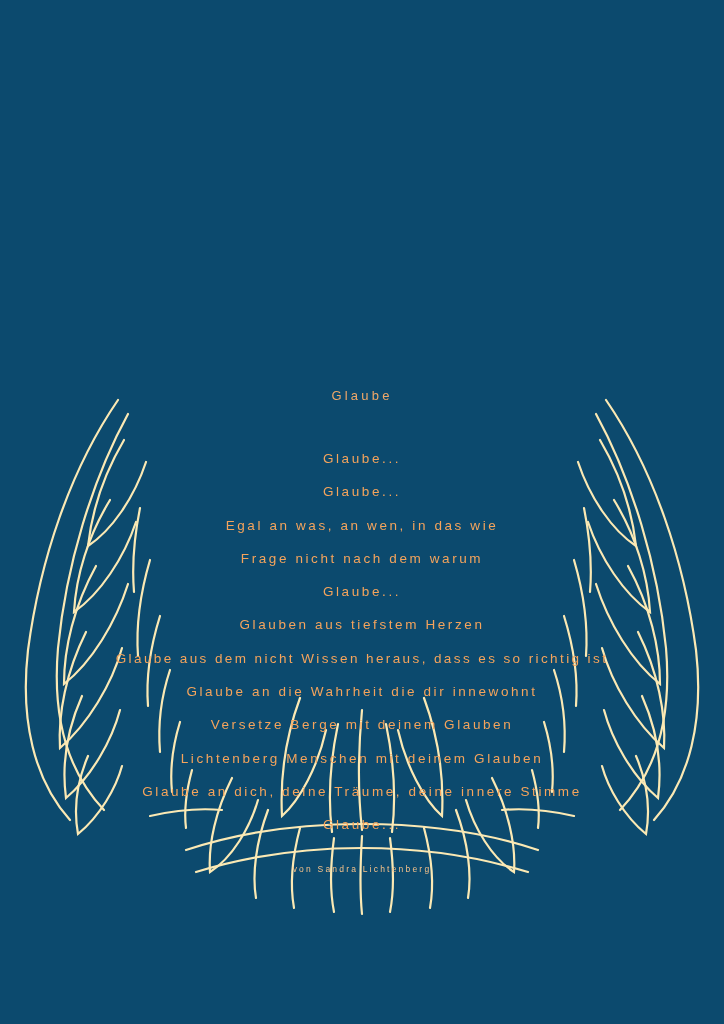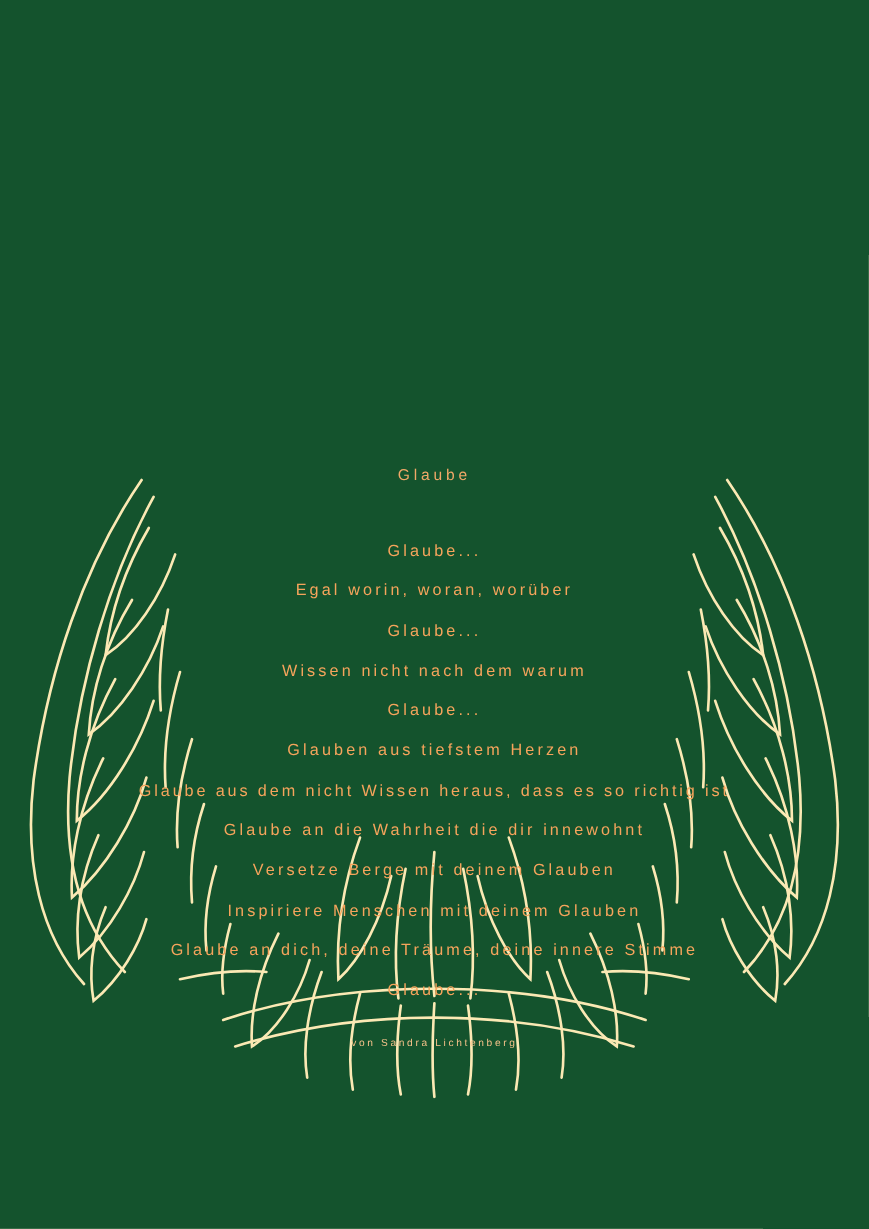--- a/index.html
+++ b/index.html
@@ -11,21 +11,21 @@
     height: 1024px;
     background: #fdf4cd;
     font-family: "Liberation Sans", sans-serif;
     overflow: hidden;
   }
 
   #page {
     position: relative;
     width: 724px;
     height: 1024px;
-    background: #14532d;
+    background: #0c4a6e;
     overflow: hidden;
   }
 
   
   #wings-watermark {
     position: absolute;
     left: 0;
     top: 380px;
     width: 724px;
     height: 545px;
@@ -144,29 +144,29 @@
       <path d="M150 436 C 176 430, 200 428, 222 430"></path>
       <path d="M574 436 C 548 430, 524 428, 502 430"></path>
     </g>
   </svg>
 
   <div id="poem">
     <div class="poem-title">Glaube</div>
 
     <div class="poem-body">
       <div class="poem-line">Glaube...</div>
-      <div class="poem-line">Egal worin, woran, worüber</div>
       <div class="poem-line">Glaube...</div>
-      <div class="poem-line">Wissen nicht nach dem warum</div>
+      <div class="poem-line">Egal an was, an wen, in das wie</div>
+      <div class="poem-line">Frage nicht nach dem warum</div>
       <div class="poem-line">Glaube...</div>
       <div class="poem-line">Glauben aus tiefstem Herzen</div>
       <div class="poem-line small">Glaube aus dem nicht Wissen heraus, dass es so richtig ist</div>
       <div class="poem-line">Glaube an die Wahrheit die dir innewohnt</div>
       <div class="poem-line">Versetze Berge mit deinem Glauben</div>
-      <div class="poem-line">Inspiriere Menschen mit deinem Glauben</div>
+      <div class="poem-line">Lichtenberg Menschen mit deinem Glauben</div>
       <div class="poem-line">Glaube an dich, deine Träume, deine innere Stimme</div>
       <div class="poem-line">Glaube...</div>
     </div>
 
     <div class="poem-author">von Sandra Lichtenberg</div>
   </div>
 
 </div>
 
 </body></html>

